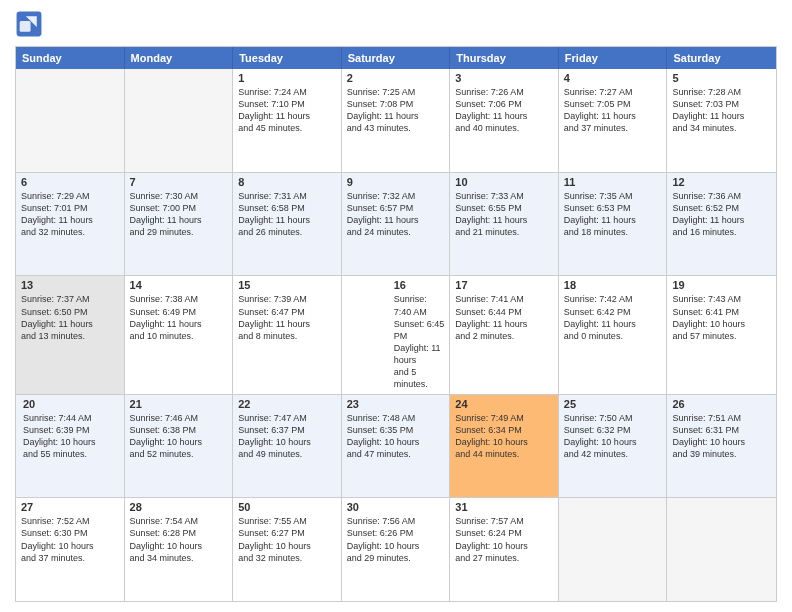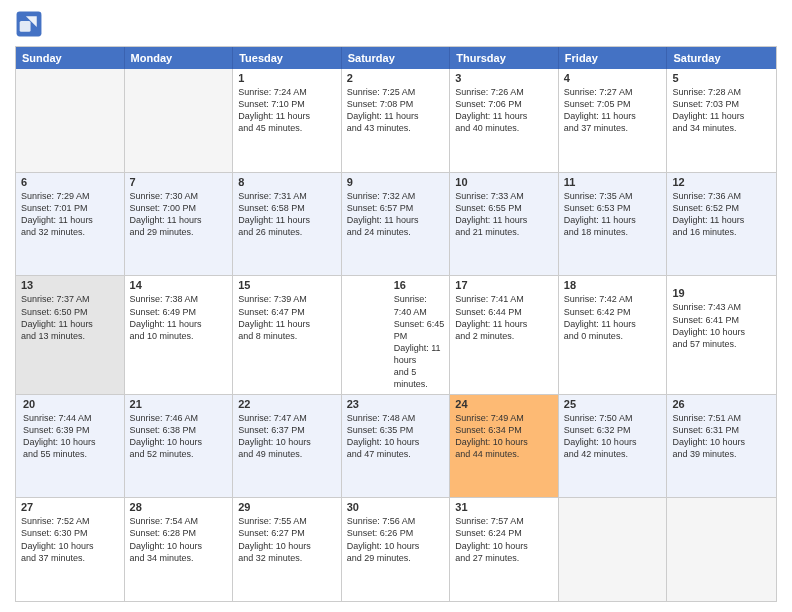--- a/index.html
+++ b/index.html
@@ -213,21 +213,21 @@
             <div class="cell-text">Sunrise: 7:40 AM<br>Sunset: 6:45 PM<br>Daylight: 11 hours<br>and 5 minutes.</div>
           </div>
           <div class="cal-cell" style="background: rgb(255, 255, 255);">
             <span class="day-num">17</span>
             <div class="cell-text">Sunrise: 7:41 AM<br>Sunset: 6:44 PM<br>Daylight: 11 hours<br>and 2 minutes.</div>
           </div>
           <div class="cal-cell" style="background: rgb(255, 255, 255);">
             <span class="day-num">18</span>
             <div class="cell-text">Sunrise: 7:42 AM<br>Sunset: 6:42 PM<br>Daylight: 11 hours<br>and 0 minutes.</div>
           </div>
-          <div class="cal-cell" style="background: rgb(255, 255, 255); margin-top: 8px;">
+          <div class="cal-cell" style="background: rgb(255, 255, 255);">
             <span class="day-num">19</span>
             <div class="cell-text">Sunrise: 7:43 AM<br>Sunset: 6:41 PM<br>Daylight: 10 hours<br>and 57 minutes.</div>
           </div>
         </div>
         <div class="cal-row">
           <div class="cal-cell alt-row" style="background: rgb(238, 242, 251); padding-left: 7px;">
             <span class="day-num">20</span>
             <div class="cell-text">Sunrise: 7:44 AM<br>Sunset: 6:39 PM<br>Daylight: 10 hours<br>and 55 minutes.</div>
           </div>
           <div class="cal-cell alt-row" style="background: rgb(238, 242, 251);">
@@ -258,21 +258,21 @@
         <div class="cal-row">
           <div class="cal-cell" style="background: rgb(255, 255, 255);">
             <span class="day-num">27</span>
             <div class="cell-text">Sunrise: 7:52 AM<br>Sunset: 6:30 PM<br>Daylight: 10 hours<br>and 37 minutes.</div>
           </div>
           <div class="cal-cell" style="background: rgb(255, 255, 255);">
             <span class="day-num">28</span>
             <div class="cell-text">Sunrise: 7:54 AM<br>Sunset: 6:28 PM<br>Daylight: 10 hours<br>and 34 minutes.</div>
           </div>
           <div class="cal-cell" style="background: rgb(255, 255, 255);">
-            <span class="day-num">29</span>
+            <span class="day-num">50</span>
             <div class="cell-text">Sunrise: 7:55 AM<br>Sunset: 6:27 PM<br>Daylight: 10 hours<br>and 32 minutes.</div>
           </div>
           <div class="cal-cell" style="background: rgb(255, 255, 255);">
             <span class="day-num">30</span>
             <div class="cell-text">Sunrise: 7:56 AM<br>Sunset: 6:26 PM<br>Daylight: 10 hours<br>and 29 minutes.</div>
           </div>
           <div class="cal-cell" style="background: rgb(255, 255, 255);">
             <span class="day-num">31</span>
             <div class="cell-text">Sunrise: 7:57 AM<br>Sunset: 6:24 PM<br>Daylight: 10 hours<br>and 27 minutes.</div>
           </div>

